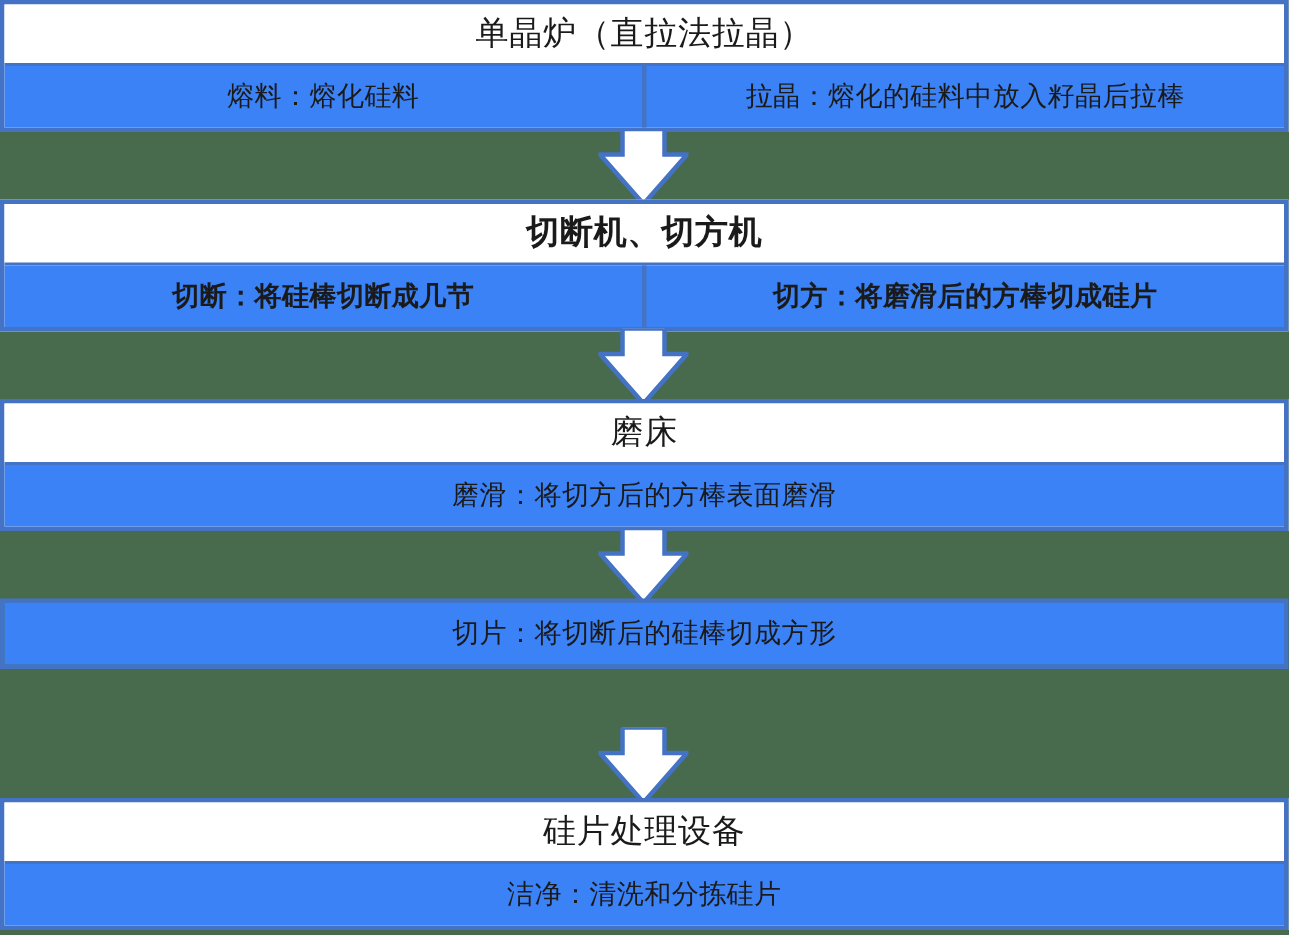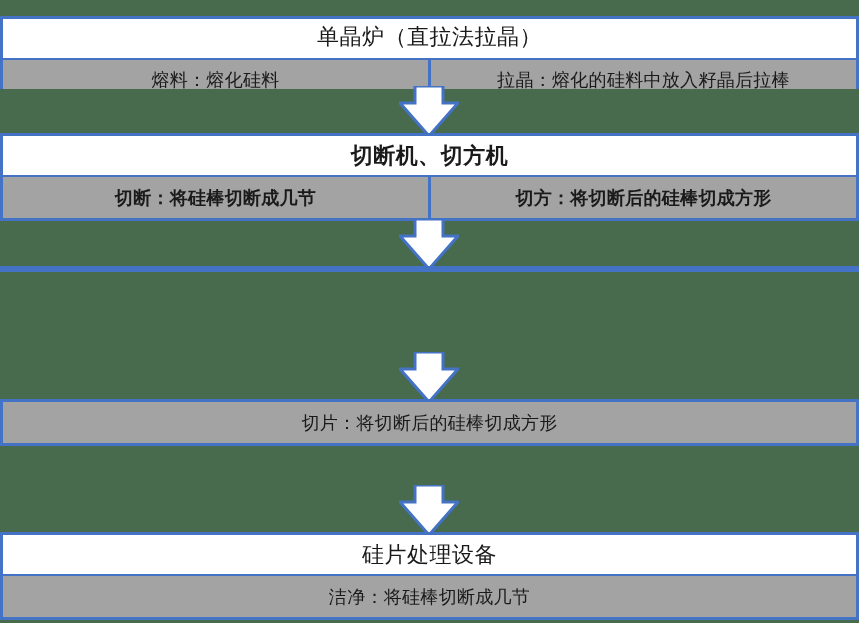--- a/index.html
+++ b/index.html
@@ -45,21 +45,21 @@
     font-size: 22px;
     line-height: 1;
     letter-spacing: 0.5px;
     border-bottom: 2px solid #4472C4;
   }
 
   .stage-subrow {
     display: flex;
     height: 41px;
     box-sizing: border-box;
-    background: #a3a3a3;
+    background: #3b82f6;
   }
 
   .subcell {
     flex: 1 1 0;
     display: flex;
     align-items: center;
     justify-content: center;
     color: #1A1A1A;
     font-size: 18px;
     line-height: 1;
@@ -90,53 +90,57 @@
   }
   .arrow svg {
     display: block;
   }
 </style>
 </head>
 <body>
 
 <div id="flow">
 
-  <div class="stage" style="top:16px;font-family:Liberation Mono, monospace;">
+  <div class="stage" style="top:0px;">
     <div class="stage-title">单晶炉（直拉法拉晶）</div>
     <div class="stage-subrow">
       <div class="subcell split-left">熔料：熔化硅料</div>
       <div class="subcell">拉晶：熔化的硅料中放入籽晶后拉棒</div>
     </div>
   </div>
 
   <div class="connector" style="top:89px;">
     <div class="arrow">
       <svg width="60" height="52" viewBox="0 0 60 52" xmlns="http://www.w3.org/2000/svg">
         <polygon points="16,0 44,0 44,17 59,17 30,50 1,17 16,17" fill="#FFFFFF" stroke="#4472C4" stroke-width="3" stroke-linejoin="miter"></polygon>
       </svg>
     </div>
   </div>
 
   <div class="stage" style="top:133px;font-weight:bold;">
     <div class="stage-title">切断机、切方机</div>
     <div class="stage-subrow">
       <div class="subcell split-left">切断：将硅棒切断成几节</div>
-      <div class="subcell">切方：将切断后的硅棒切成方形</div>
+      <div class="subcell">切方：将磨滑后的方棒切成硅片</div>
     </div>
   </div>
 
   <div class="connector" style="top:222px;">
     <div class="arrow">
       <svg width="60" height="52" viewBox="0 0 60 52" xmlns="http://www.w3.org/2000/svg">
         <polygon points="16,0 44,0 44,17 59,17 30,50 1,17 16,17" fill="#FFFFFF" stroke="#4472C4" stroke-width="3" stroke-linejoin="miter"></polygon>
       </svg>
     </div>
   </div>
 
   <div class="stage" style="top:266px;">
+    <div class="stage-title">磨床</div>
+    <div class="stage-subrow">
+      <div class="subcell">磨滑：将切方后的方棒表面磨滑</div>
+    </div>
   </div>
 
   <div class="connector" style="top:355px;">
     <div class="arrow">
       <svg width="60" height="52" viewBox="0 0 60 52" xmlns="http://www.w3.org/2000/svg">
         <polygon points="16,0 44,0 44,17 59,17 30,50 1,17 16,17" fill="#FFFFFF" stroke="#4472C4" stroke-width="3" stroke-linejoin="miter"></polygon>
       </svg>
     </div>
   </div>
 
@@ -150,17 +154,17 @@
     <div class="arrow">
       <svg width="60" height="52" viewBox="0 0 60 52" xmlns="http://www.w3.org/2000/svg">
         <polygon points="16,0 44,0 44,17 59,17 30,50 1,17 16,17" fill="#FFFFFF" stroke="#4472C4" stroke-width="3" stroke-linejoin="miter"></polygon>
       </svg>
     </div>
   </div>
 
   <div class="stage" style="top:532px;">
     <div class="stage-title">硅片处理设备</div>
     <div class="stage-subrow">
-      <div class="subcell">洁净：将硅棒切断成几节</div>
+      <div class="subcell">洁净：清洗和分拣硅片</div>
     </div>
   </div>
 
 </div>
 
 </body></html>

